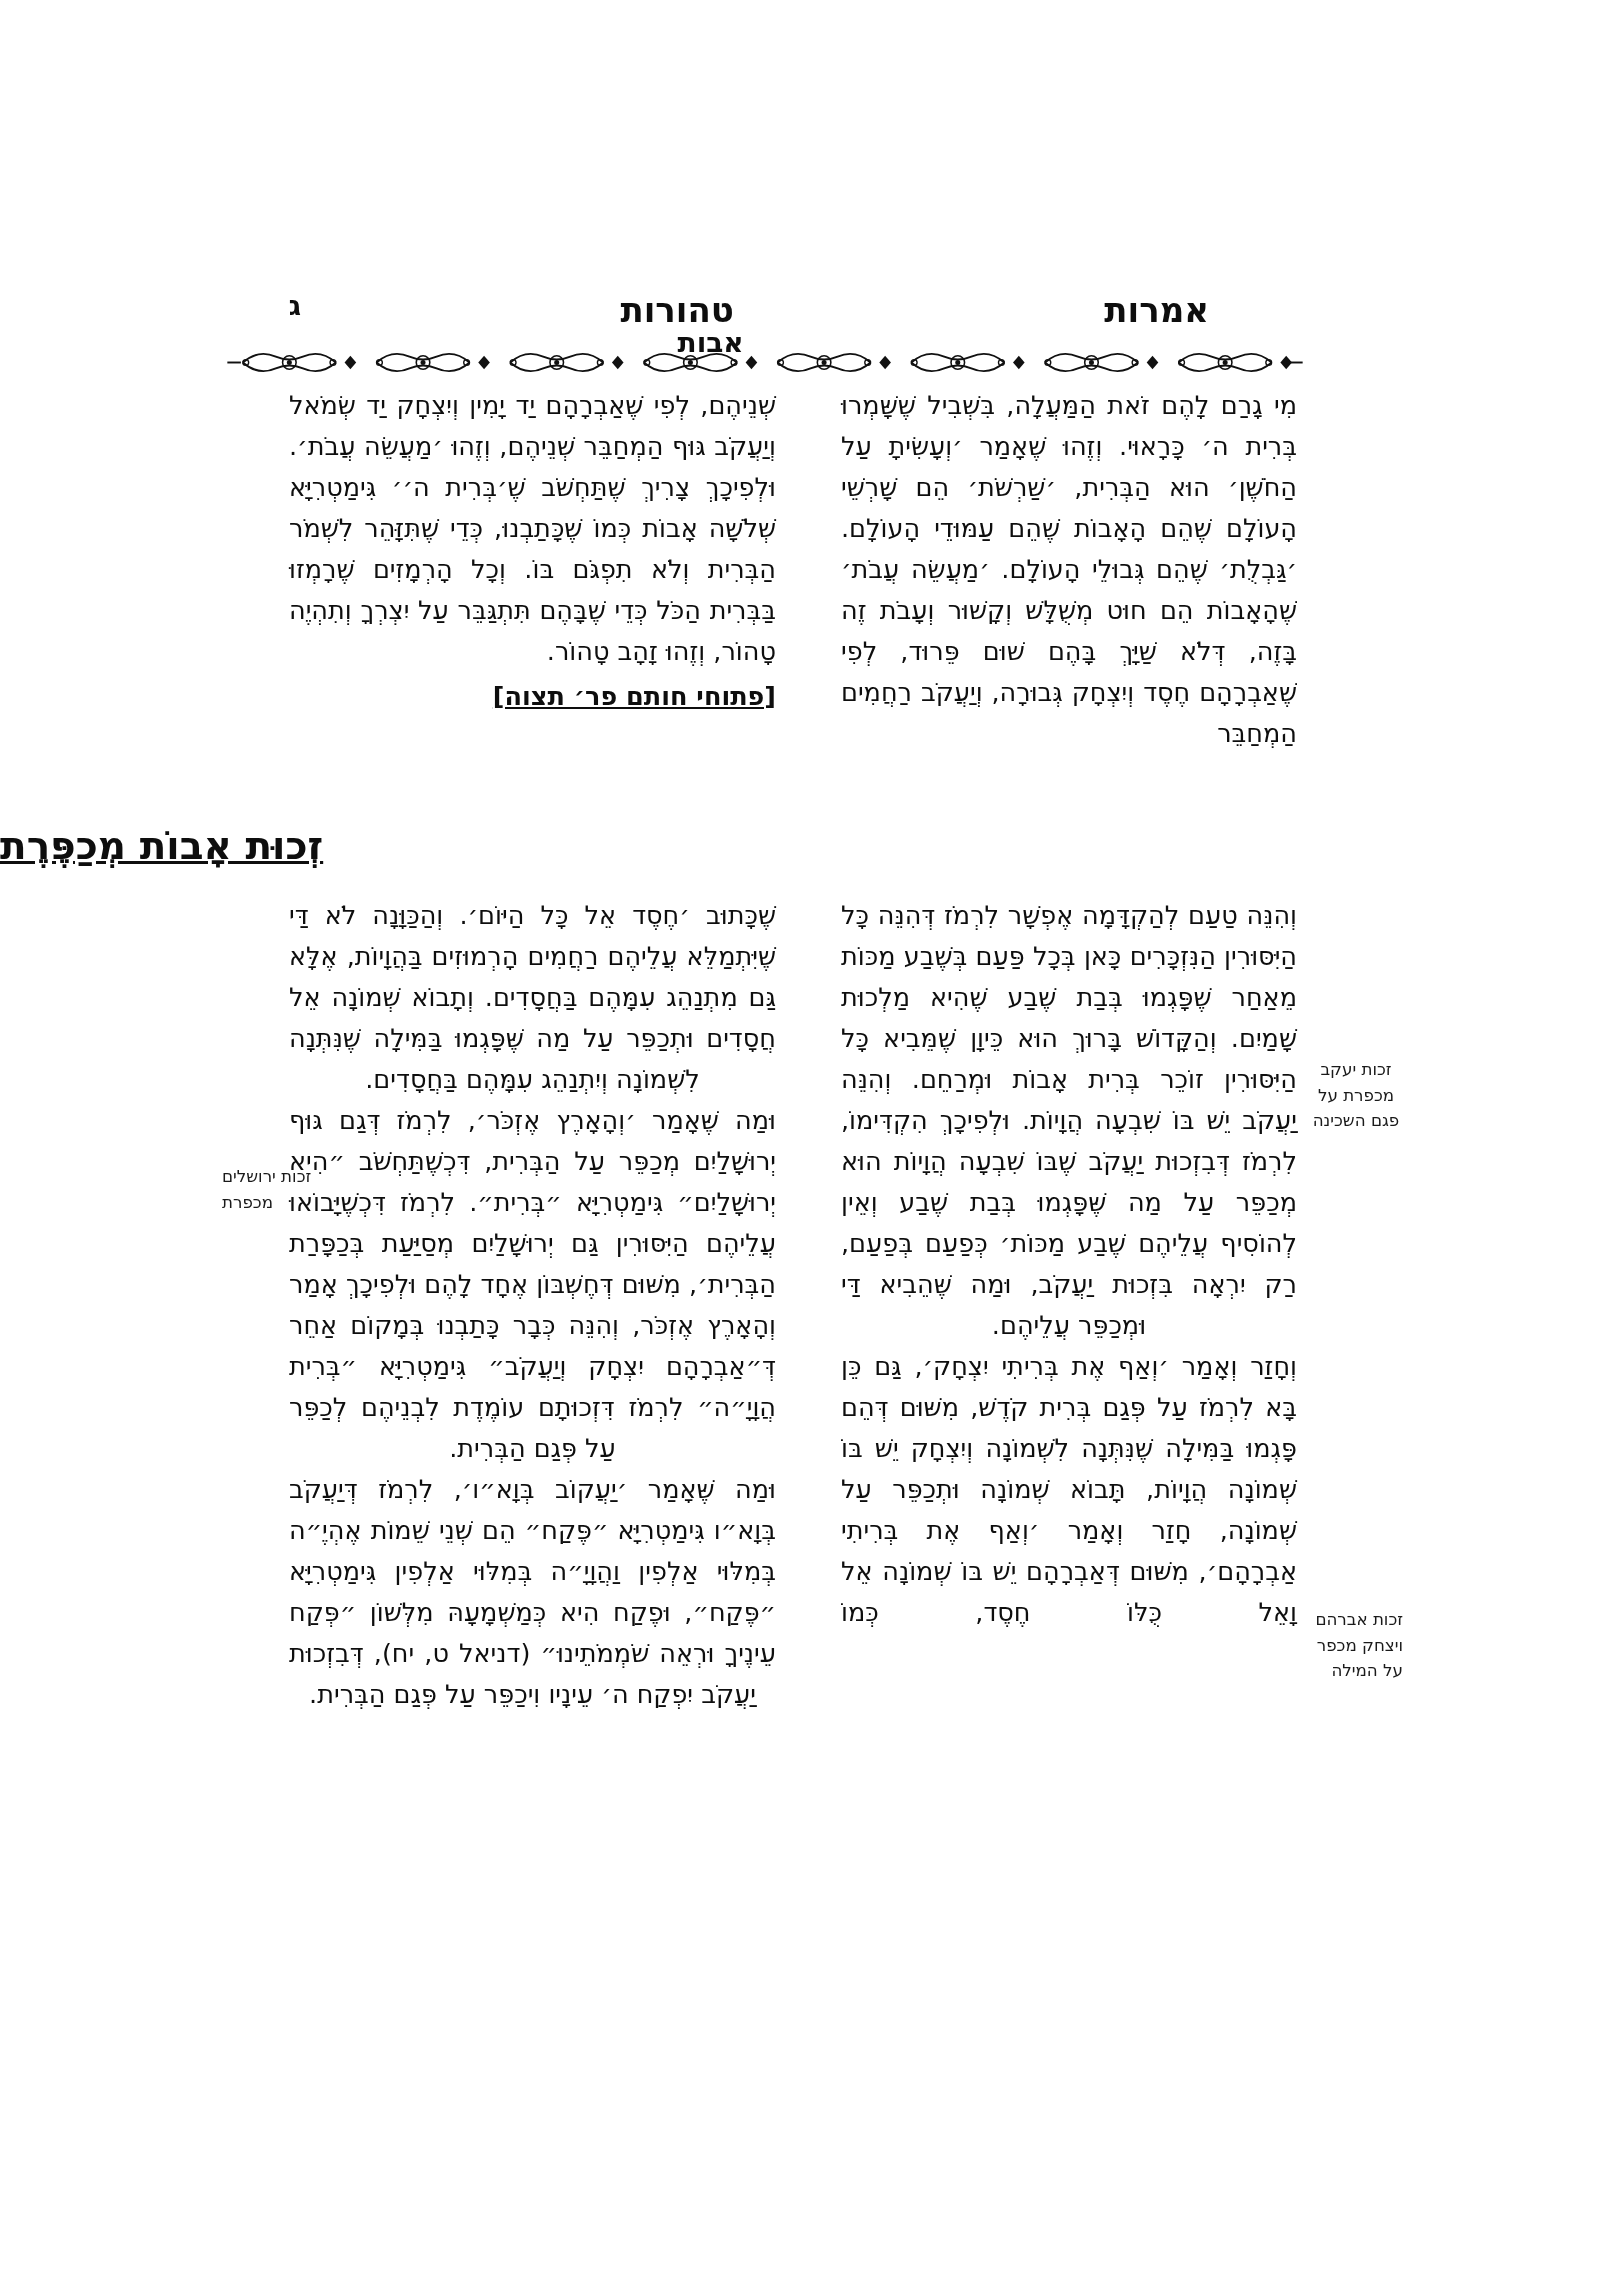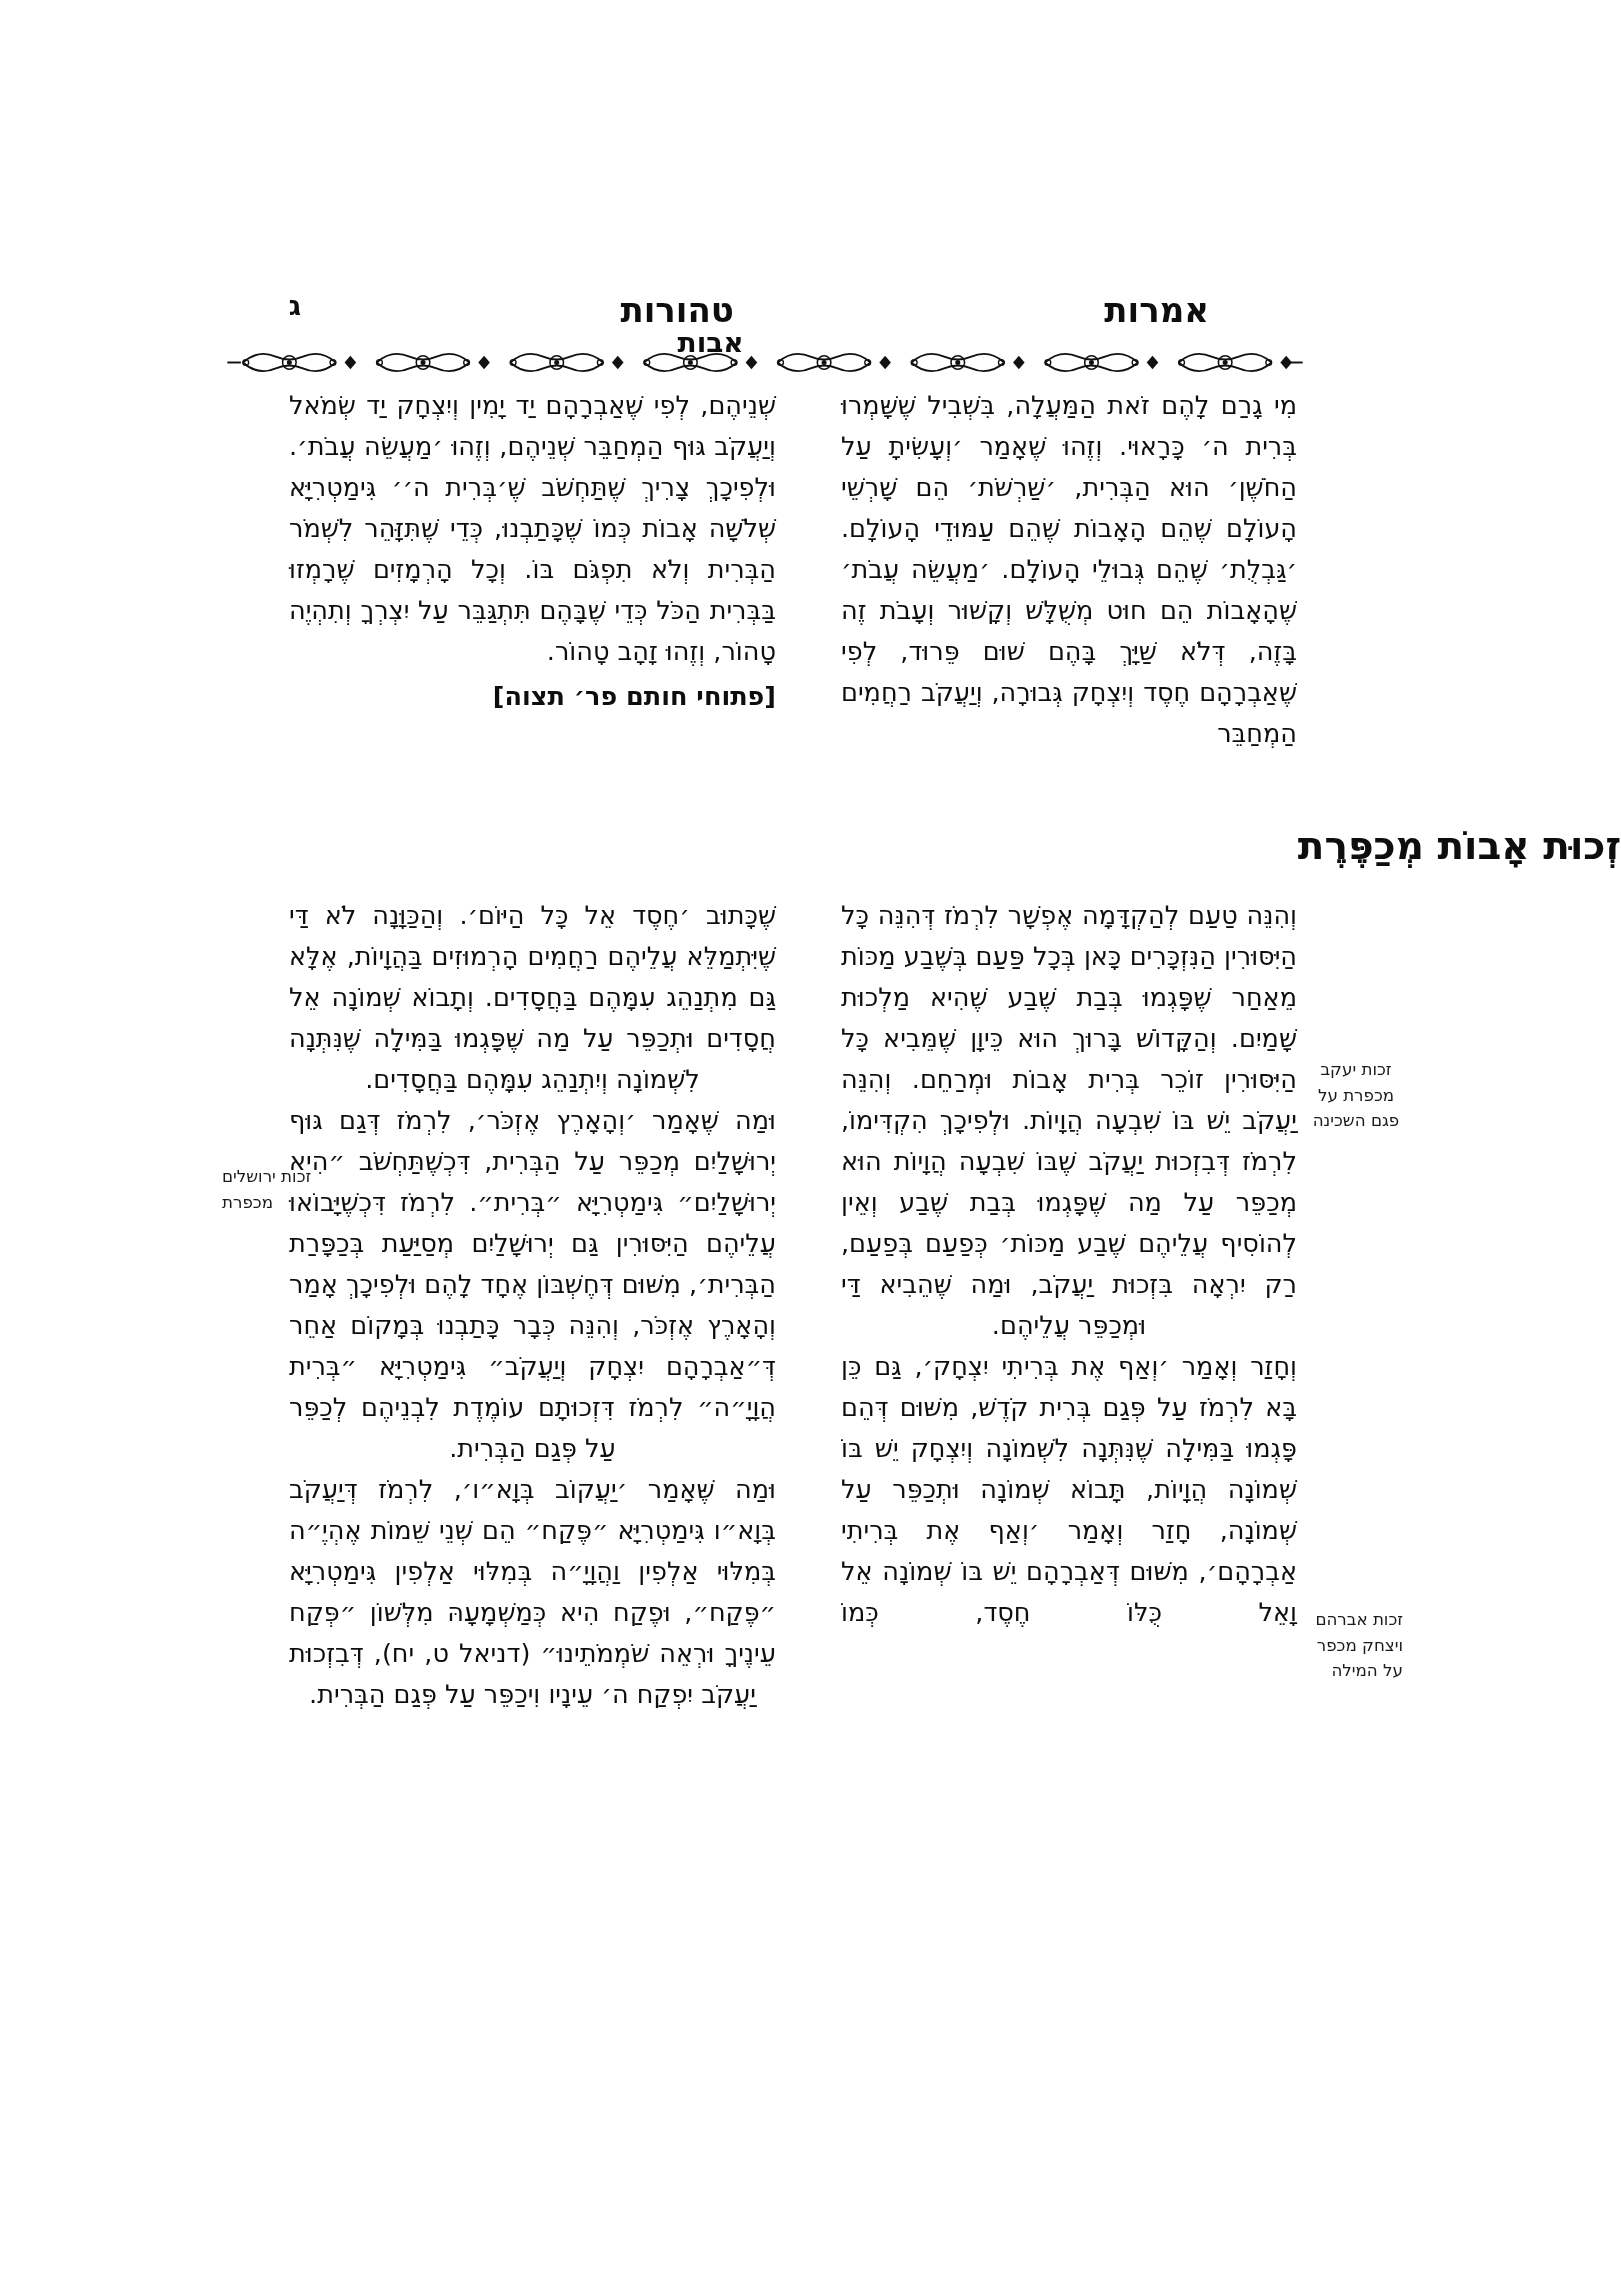--- a/index.html
+++ b/index.html
@@ -46,27 +46,28 @@
     font-size:25.5px; line-height:41px;
     text-align:justify; text-justify:inter-word;
     color:#0e0e0e;
   }
   .spread-last { text-align-last:justify; }
   .center-last { text-align-last:center; }
   .source-ref {
     font-size:23.5px; line-height:41px;
     text-align:center; font-weight:bold;
     margin-top:3.9px;
+    text-decoration:underline;
   }
   
   .sec-heading {
     position:absolute; top:823px; left:0;
-    width:1621px; text-align:right;
+    width:1621px; text-align:left;
     direction:rtl;
-    font-size:39px; font-weight:bold;
+    font-size:39px; font-weight:bold;text-decoration:underline;
   }
   
   .verse { font-weight:bold; font-size:27.4px; }
   .verse .cite { font-weight:normal; font-size:19.6px; }
   
   .mnote {
     position:absolute; width:94px;
     direction:rtl; text-align:right;
     font-size:16.7px; line-height:25.5px;
     color:#1a1a1a;

